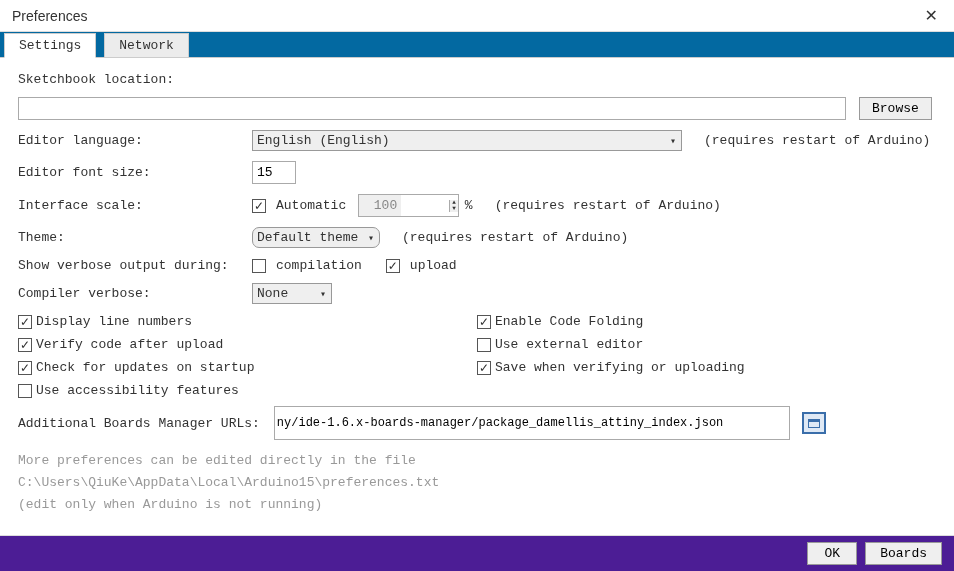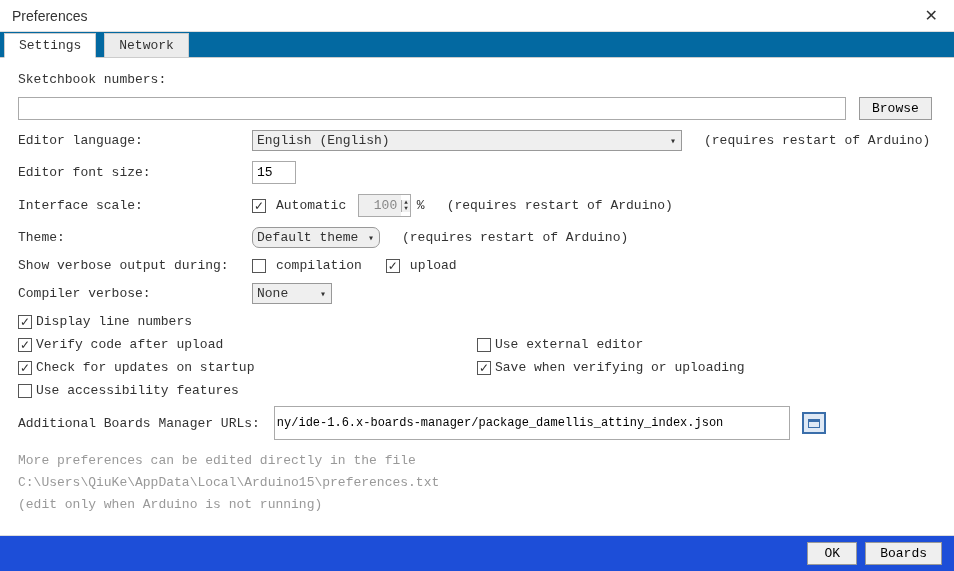--- a/index.html
+++ b/index.html
@@ -143,40 +143,41 @@
 }
 .ext-btn-inner {
   width: 12px; height: 9px;
   border: 1px solid #3a6eaa;
   border-top: 3px solid #3a6eaa;
 }
 .muted { color: #999; margin-top: 4px; line-height: 1.7; }
 .footer {
   position: absolute;
   bottom: 0; left: 0; right: 0;
-  background: #1d4ed8;
+  background: #4c1d95;
   padding: 6px 12px;
   display: flex;
   justify-content: flex-end;
   gap: 8px;
   border-top: 1px solid #ddd;
 }
 .footer-btn {
   border: 1px solid #999;
   background: #efefef;
   padding: 3px 14px;
   font-family: "Courier New", monospace;
   font-size: 13px;
   cursor: pointer;
   min-width: 50px;
 }
 .spinner {
   display: inline-flex;
   border: 1px solid #aaa;
   align-items: center;
+  gap: 48px;
 }
 .spinner input { border: none; outline: none; }
 .spin-btns {
   display: flex;
   flex-direction: column;
   font-size: 6px;
   line-height: 6px;
   padding: 0 2px;
   background: #efefef;
   border-left: 1px solid #aaa;
@@ -190,21 +191,21 @@
   <div class="close-x">✕</div>
 </div>
 
 <div class="tabbar">
   <div class="tab active">Settings</div>
   <div class="tab">Network</div>
 </div>
 
 <div class="panel">
   <div class="row">
-      <span>Sketchbook numbers:</span>
+      <span>Sketchbook location:</span>
     </div>
   <div class="row">
     <input class="input-text sketch-input" value="" style="">
     <button class="browse-btn">Browse</button>
   </div>
 
   <div class="row">
     <span class="label-col">Editor language:</span>
     <span class="select-wrap">
         <div class="select lang-select">English (English)</div>
@@ -254,20 +255,24 @@
     <span class="select-wrap">
         <div class="select warn-select">None</div>
       </span>
   </div>
 
   <div class="two-col">
     <div class="col chk-block">
       <span class="chk checked"></span>
       <span>Display line numbers</span>
     </div>
+    <div class="col chk-block">
+      <span class="chk checked"></span>
+      <span>Enable Code Folding</span>
+    </div>
   </div>
   <div class="two-col">
     <div class="col chk-block">
       <span class="chk checked"></span>
       <span>Verify code after upload</span>
     </div>
     <div class="col chk-block">
       <span class="chk"></span>
       <span>Use external editor</span>
     </div>

